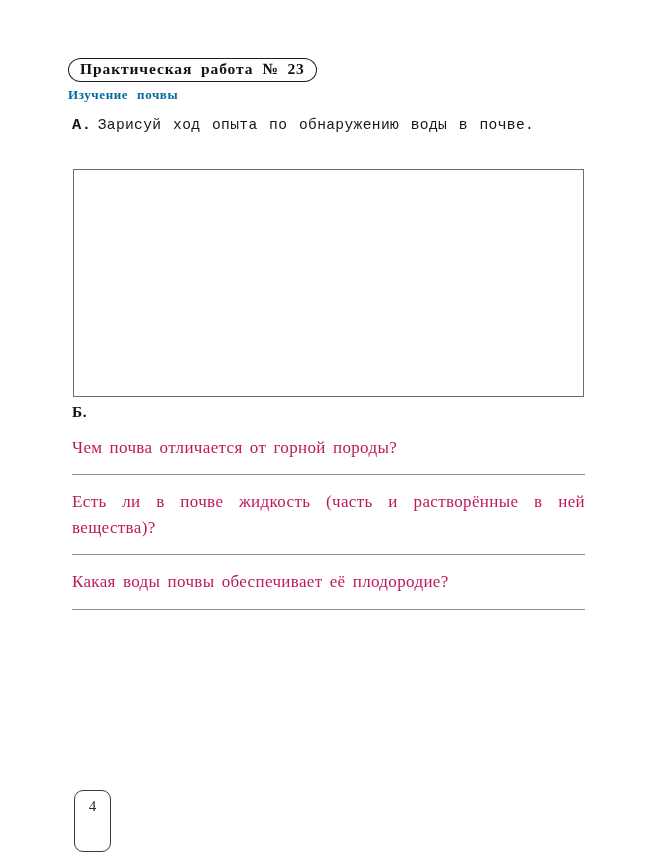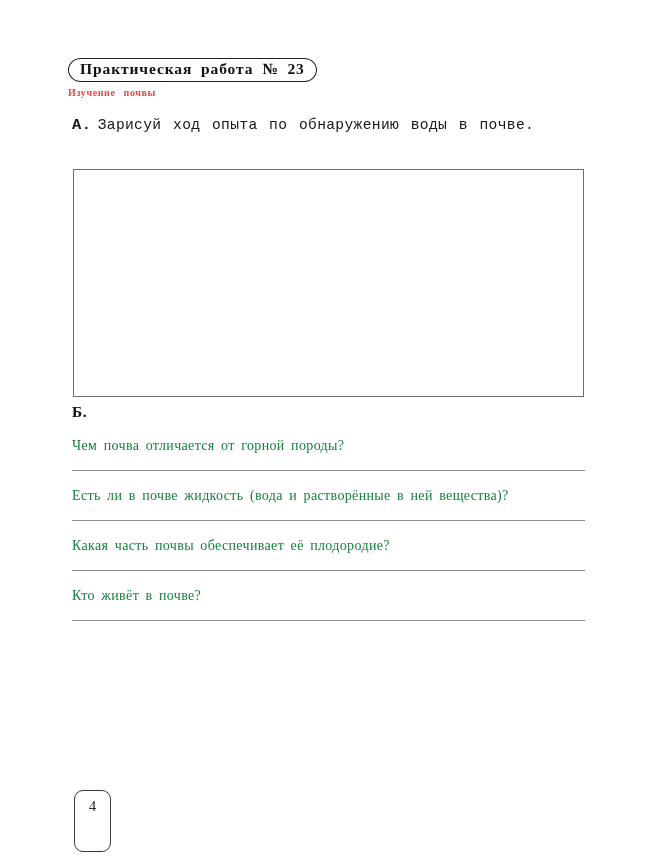--- a/index.html
+++ b/index.html
@@ -38,24 +38,24 @@
     font-size: 15.5px;
     letter-spacing: 0.9px;
     word-spacing: 4px;
     line-height: 1.08;
     white-space: nowrap;
     color: #111111;
   }
   .subtitle {
     margin-top: 5px;
     font-weight: bold;
-    font-size: 10px;
+    font-size: 13px;
     letter-spacing: 0.6px;
     word-spacing: 5px;
-    color: #ef4444;
+    color: #0369a1;
   }
 
   
   .task-a {
     position: absolute;
     left: 72px;
     top: 114px;
     width: 512px;
   }
   .task-a-text {
@@ -103,27 +103,27 @@
 
   .q-list {
     margin: 0;
     padding: 0;
     list-style: none;
   }
   .q-item {
     position: relative;
   }
   .q-text {
-    font-size: 14px;
+    font-size: 17px;
     line-height: 1.5;
     text-align: justify;
     text-align-last: left;
     letter-spacing: 0.35px;
     word-spacing: 2.6px;
-    color: #15803d;
+    color: #be185d;
     padding-top: 14px;
     padding-bottom: 14px;
   }
   .q-rule {
     height: 0;
     border-top: 1.4px solid #8e8e8e;
     width: 100%;
   }
 
   
@@ -169,29 +169,25 @@
 
   <div class="task-b">
     <div class="task-b-marker">Б.</div>
 
     <ul class="q-list">
       <li class="q-item">
         <div class="q-text">Чем почва отличается от горной породы?</div>
         <div class="q-rule"></div>
       </li>
       <li class="q-item">
-        <div class="q-text">Есть ли в почве жидкость (вода и растворённые в ней вещества)?</div>
+        <div class="q-text">Есть ли в почве жидкость (часть и растворённые в ней вещества)?</div>
         <div class="q-rule"></div>
       </li>
       <li class="q-item">
-        <div class="q-text">Какая часть почвы обеспечивает её плодородие?</div>
-        <div class="q-rule"></div>
-      </li>
-      <li class="q-item">
-        <div class="q-text">Кто живёт в почве?</div>
+        <div class="q-text">Какая воды почвы обеспечивает её плодородие?</div>
         <div class="q-rule"></div>
       </li>
     </ul>
   </div>
 
   <div class="page-number-box">
     <div class="page-number-text">4</div>
   </div>
 
 </div>

